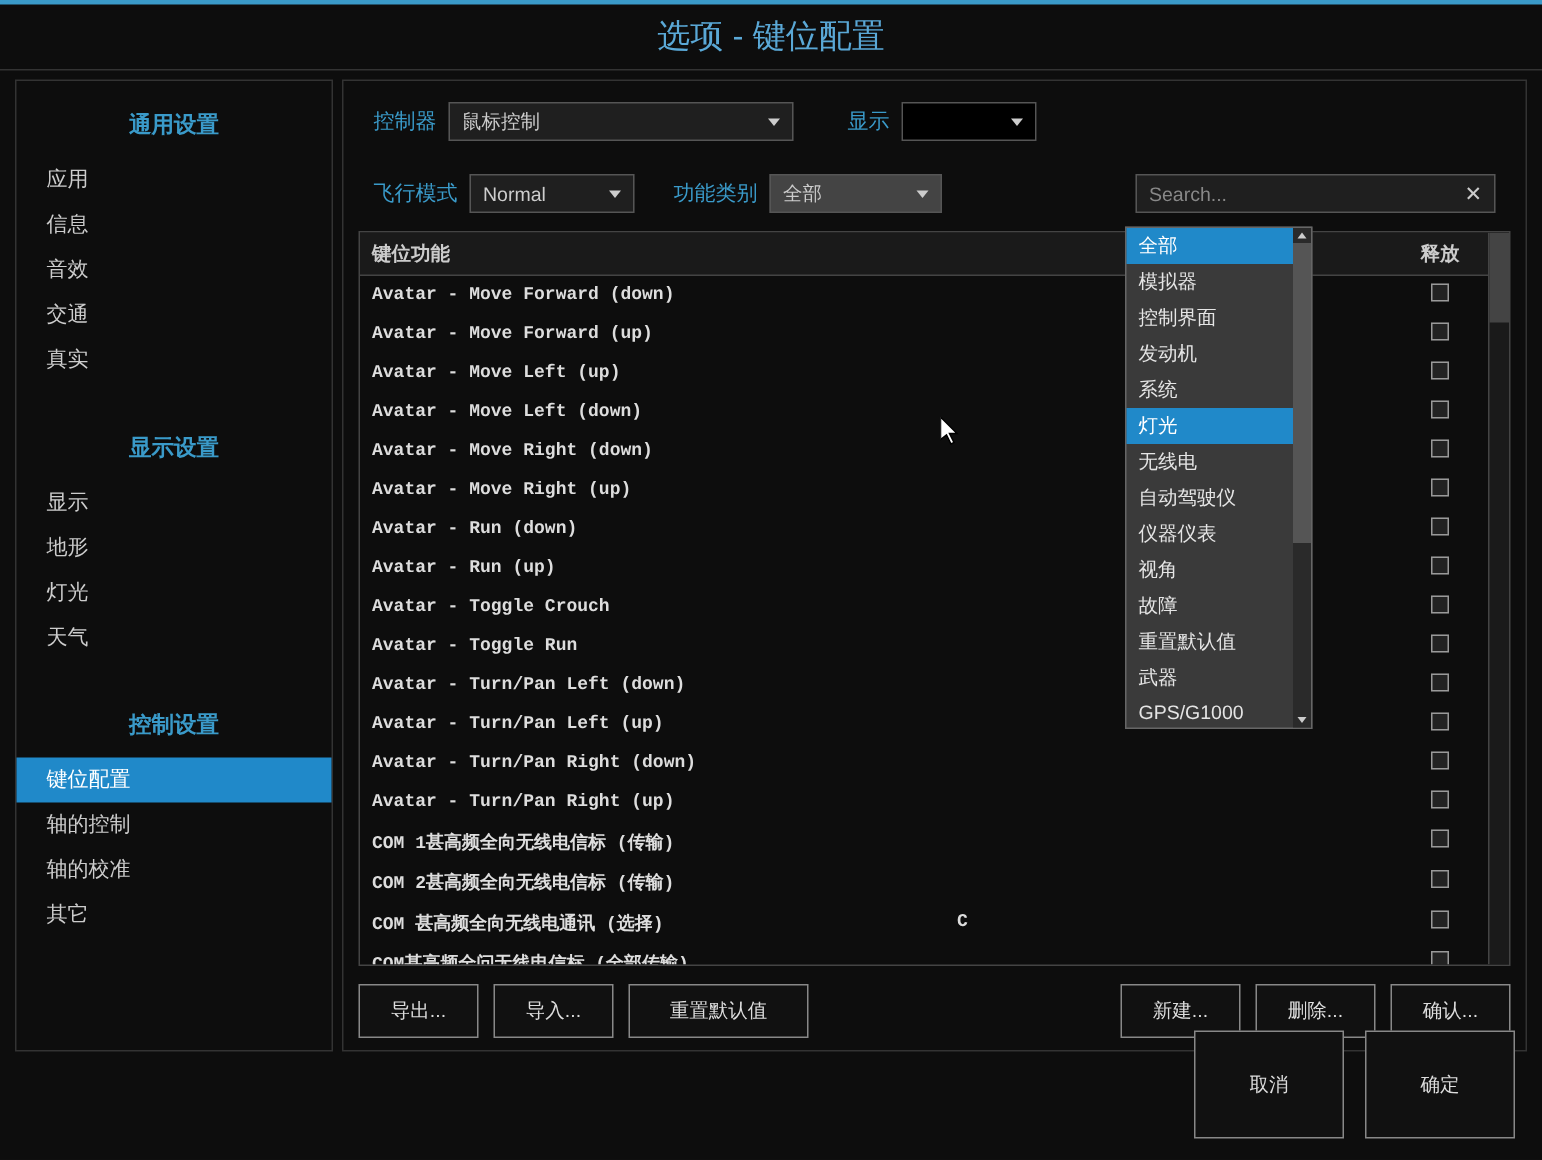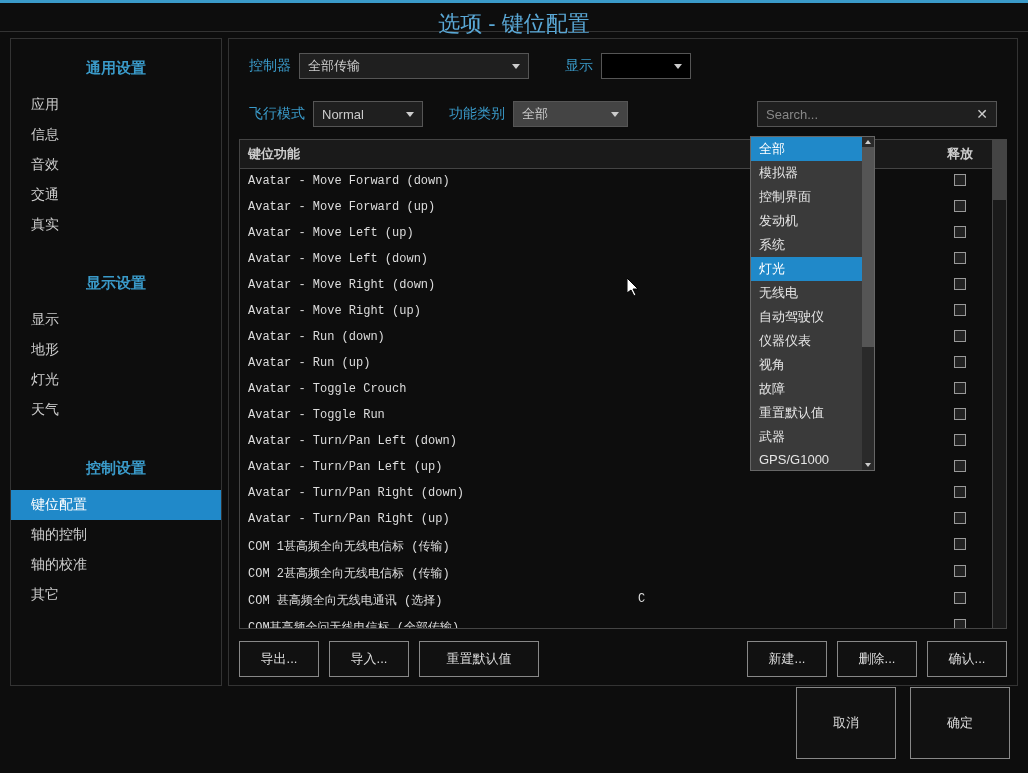--- a/index.html
+++ b/index.html
@@ -13,21 +13,21 @@
   overflow: hidden;
 }
 .window {
   width: 1028px;
   height: 773px;
   background: #0d0d0d;
   border-top: 3px solid #3a9ac9;
   position: relative;
 }
 .titlebar {
-  height: 29px;
+  height: 44px;
   text-align: center;
   font-size: 22px;
   color: #5aa8d6;
   line-height: 42px;
   border-bottom: 1px solid #333;
 }
 .content {
   display: flex;
   height: 660px;
 }
@@ -138,20 +138,21 @@
 .col-end { flex: 1; }
 .table-body {
   flex: 1;
   overflow: hidden;
 }
 .table-row {
   display: flex;
   font-family: "Courier New", monospace;
   font-size: 12px;
   color: #ddd;
+  font-weight: bold;
 }
 .table-row .td { padding: 5px 8px; }
 .checkbox {
   width: 12px; height: 12px;
   border: 1px solid #999;
   display: inline-block;
   background: #222;
 }
 .scrollbar {
   position: absolute;
@@ -263,21 +264,21 @@
         <div class="sidebar-item">轴的控制</div>
         <div class="sidebar-item">轴的校准</div>
         <div class="sidebar-item">其它</div>
         <div style="height: 24px;"></div>
       </div>
 
     <div class="main">
       <div class="top-controls">
         <span class="label">控制器</span>
         <div class="dropdown wide">
-          <span>全部传输</span>
+          <span>鼠标控制</span>
           <span class="triangle-down"></span>
         </div>
         <span style="width:20px"></span>
         <span class="label">显示</span>
         <div class="dropdown narrow dark">
           <span></span>
           <span class="triangle-down"></span>
         </div>
       </div>
 

